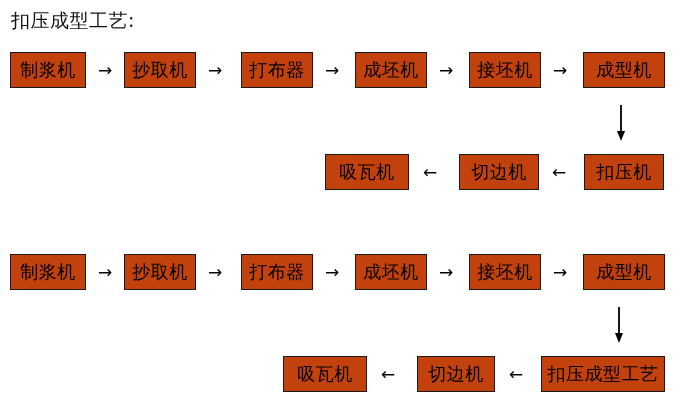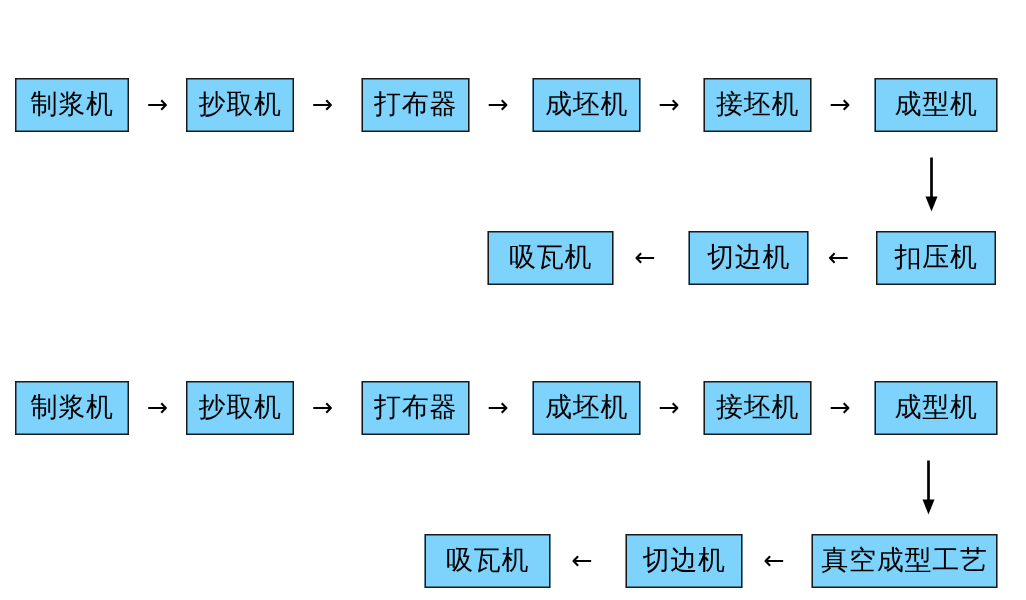--- a/index.html
+++ b/index.html
@@ -26,21 +26,21 @@
     font-size: 19px;
     line-height: 22px;
     letter-spacing: 0.5px;
     white-space: nowrap;
     color: #111111;
   }
   .node {
     position: absolute;
     box-sizing: border-box;
     border: 1.6px solid #1a1a1a;
-    background: #7dd3fc;
+    background: #c2410c;
     font-size: 18px;
     line-height: 1;
     letter-spacing: 0.5px;
     white-space: nowrap;
     display: flex;
     align-items: center;
     justify-content: center;
     color: #000000;
     padding: 0 3px;
   }
@@ -60,20 +60,21 @@
     align-items: center;
     justify-content: center;
   }
   .arrow-v svg { display: block; }
 </style>
 </head>
 <body>
 
 <div class="canvas">
 
+  <div class="section-title" style="left:11px; top:9px;">扣压成型工艺:</div>
 
   <div class="node" style="left:10px; top:52px; width:76px; height:36px;">制浆机</div>
   <div class="arrow-h" style="left:88px; top:60px; width:34px; height:20px;">→</div>
 
   <div class="node" style="left:124px; top:52px; width:72px; height:36px;">抄取机</div>
   <div class="arrow-h" style="left:198px; top:60px; width:34px; height:20px;">→</div>
 
   <div class="node" style="left:241px; top:52px; width:72px; height:36px;">打布器</div>
   <div class="arrow-h" style="left:315px; top:60px; width:34px; height:20px;">→</div>
 
@@ -124,15 +125,15 @@
       <polygon points="7,37 3,27 11,27" fill="#000000"></polygon>
     </svg>
   </div>
 
   <div class="node" style="left:283px; top:356px; width:84px; height:36px;">吸瓦机</div>
   <div class="arrow-h" style="left:371px; top:364px; width:34px; height:20px;">←</div>
 
   <div class="node" style="left:417px; top:356px; width:78px; height:36px;">切边机</div>
   <div class="arrow-h" style="left:499px; top:364px; width:34px; height:20px;">←</div>
 
-  <div class="node" style="left:541px; top:356px; width:124px; height:36px;">真空成型工艺</div>
+  <div class="node" style="left:541px; top:356px; width:124px; height:36px;">扣压成型工艺</div>
 
 </div>
 
 </body></html>

